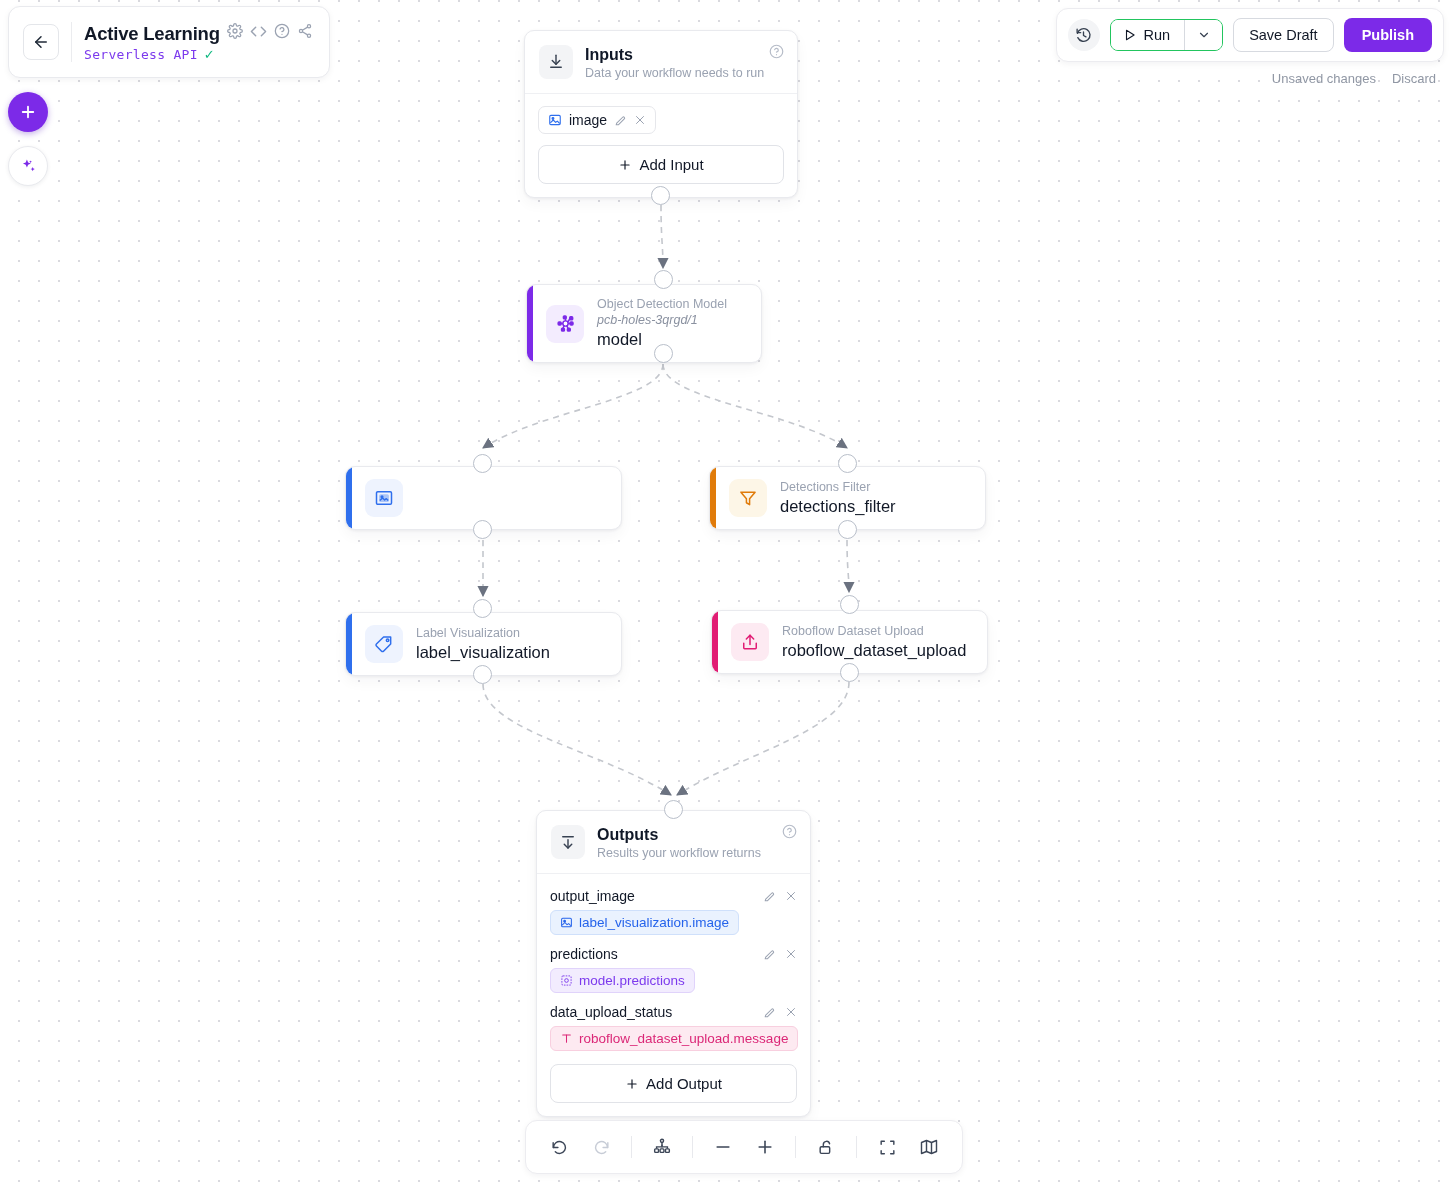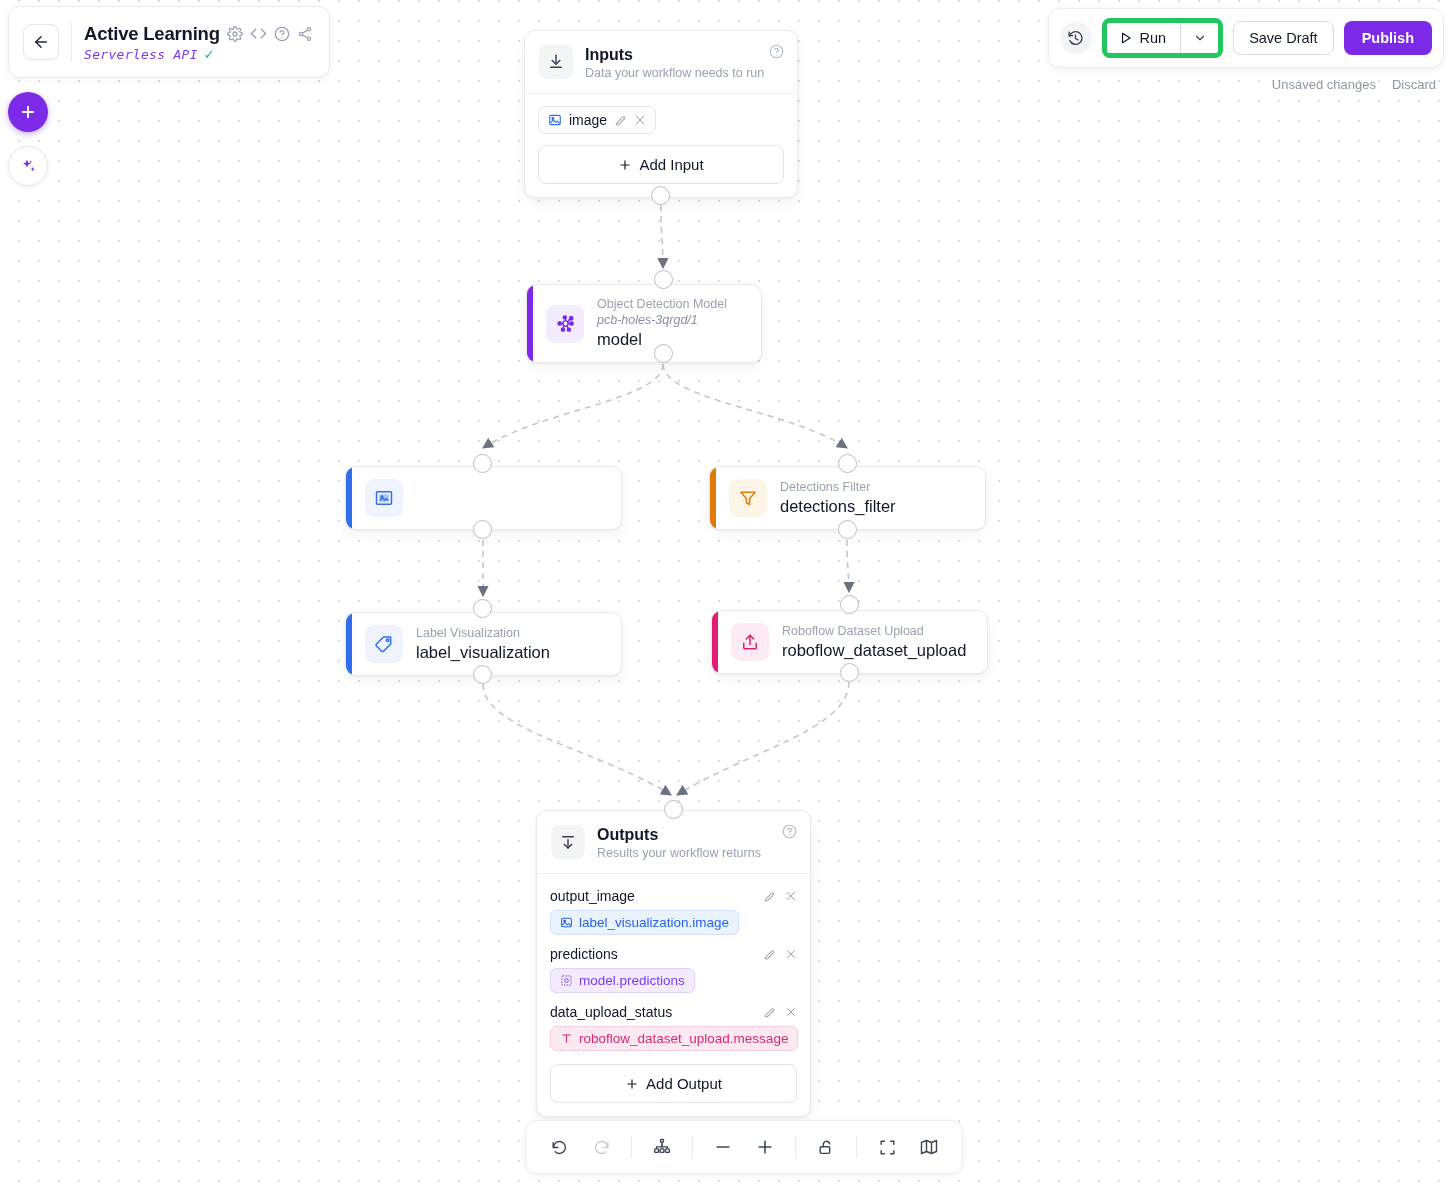--- a/index.html
+++ b/index.html
@@ -29,27 +29,27 @@
     display: flex; align-items: center; padding: 0 14px; gap: 12px;
     z-index: 30;
   }
   .back-btn {
     width: 36px; height: 36px; border: 1px solid #e4e6ea; border-radius: 8px;
     background: #fff; display: flex; align-items: center; justify-content: center;
     color: #1f2937; cursor: pointer; flex: none;
   }
   .vsep { width: 1px; height: 40px; background: #ebecef; flex: none; }
   .title-texts { display: flex; flex-direction: column; gap: 2px; }
-  .title-row { display: flex; align-items: center; gap: 7px; }
+  .title-row { display: flex; align-items: flex-start; gap: 7px; }
   .wf-title { font-size: 18.5px; font-weight: 700; color: #111827; letter-spacing: -.2px; }
   .t-icon { color: #9aa2b1; display: flex; align-items: center; cursor: pointer; }
   .sub-row { display: flex; align-items: center; gap: 6px; }
   .wf-sub {
     font-family: "DejaVu Sans Mono", monospace;
-    font-size: 13px; color: #7c3aed; letter-spacing: .3px; font-style: italic;
+    font-size: 13px; color: #7c3aed; letter-spacing: .3px;
   }
   .check { color: #10b981; font-size: 13px; line-height: 1; }
 
   
   .fab {
     position: absolute; left: 8px; width: 40px; height: 40px; border-radius: 50%;
     display: flex; align-items: center; justify-content: center; cursor: pointer; z-index: 30;
   }
   .fab-add { top: 92px; background: #7c2ae8; color: #fff; box-shadow: 0 2px 6px rgba(88,28,190,.35); }
   .fab-ai  { top: 146px; background: #fff; border: 1px solid #e9eaee; color: #7c2ae8;
@@ -62,21 +62,21 @@
   }
   .tr-bar {
     background: #fff; border: 1px solid #ececf0; border-radius: 12px;
     box-shadow: 0 2px 6px rgba(16,24,40,.05);
     display: flex; align-items: center; gap: 10px; padding: 9px 11px;
   }
   .hist-btn {
     width: 32px; height: 32px; border-radius: 50%; background: #f3f4f6;
     display: flex; align-items: center; justify-content: center; color: #374151; cursor: pointer;
   }
-  .run-group { display: flex; border: 5px solid #22c55e; border-radius: 8px; overflow: hidden; background: #fff; }
+  .run-group { display: flex; border: 1px solid #22c55e; border-radius: 8px; overflow: hidden; background: #fff; }
   .run-btn {
     display: flex; align-items: center; gap: 7px; padding: 7px 14px 7px 12px;
     font-size: 14.5px; color: #111827; cursor: pointer; background: #fff; border: none;
     font-family: inherit;
   }
   .run-caret {
     width: 38px; display: flex; align-items: center; justify-content: center;
     border-left: 1px solid #d7dae0; color: #374151; cursor: pointer; background: #fff;
   }
   .ghost-btn {

